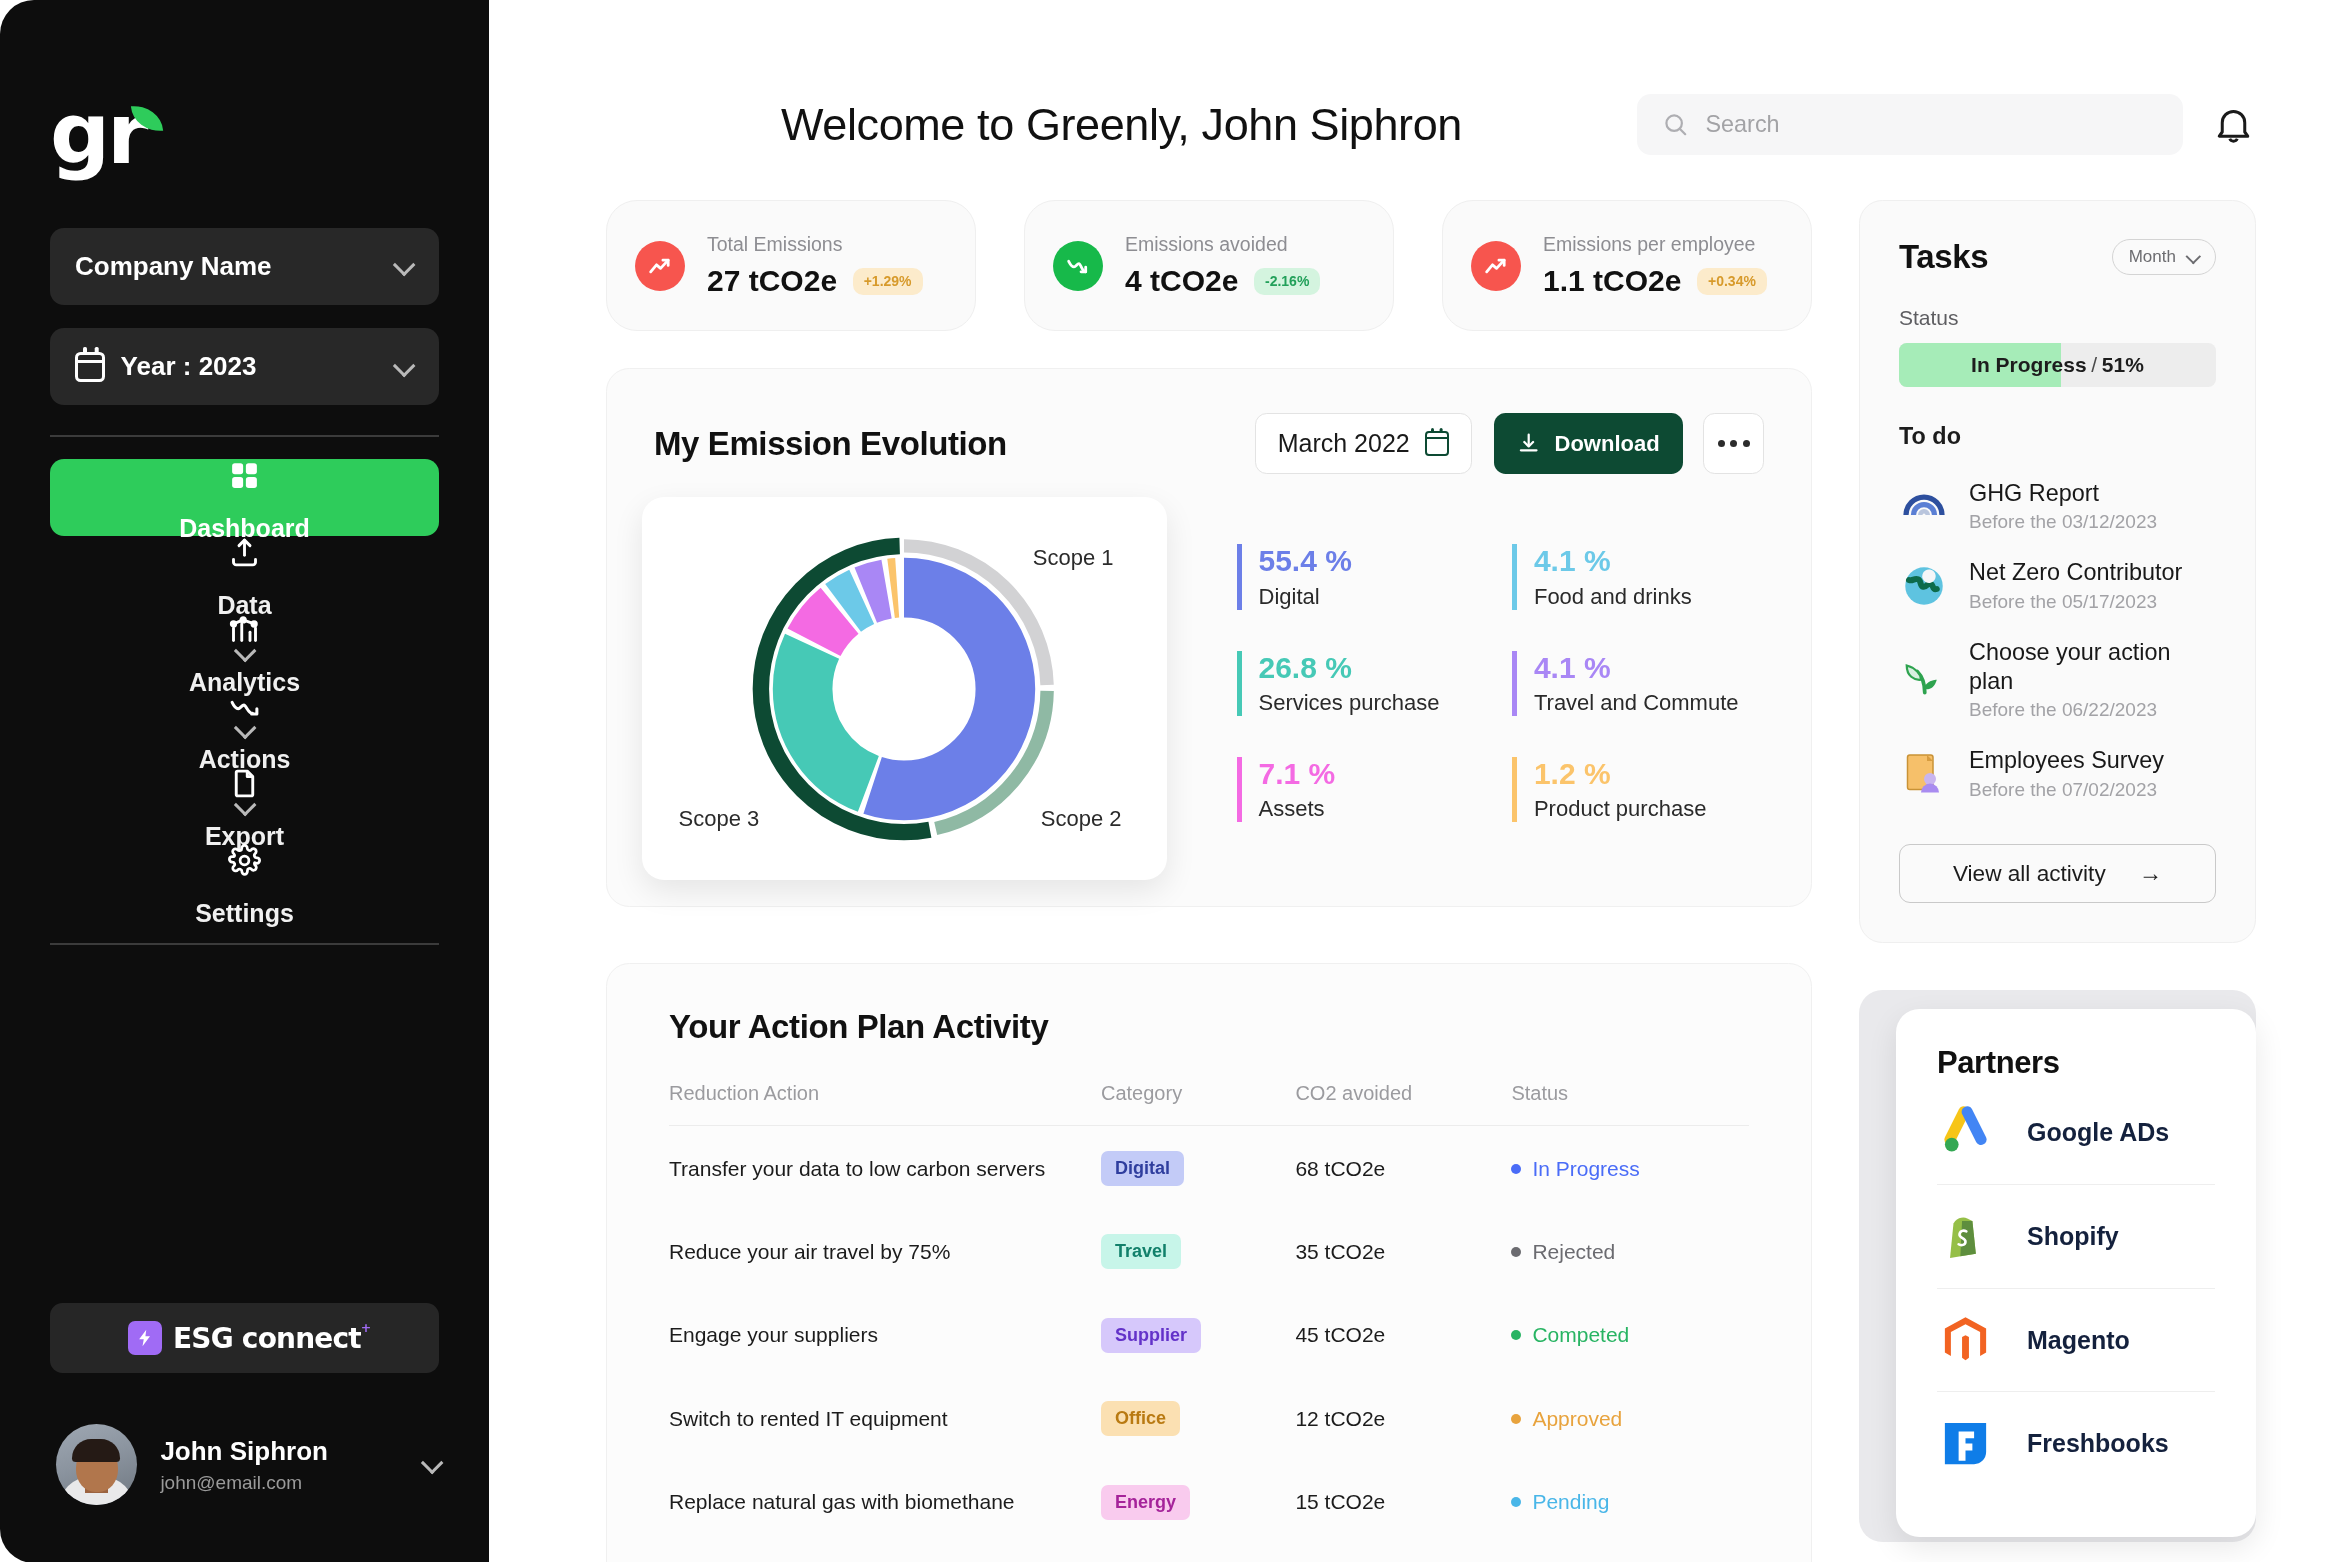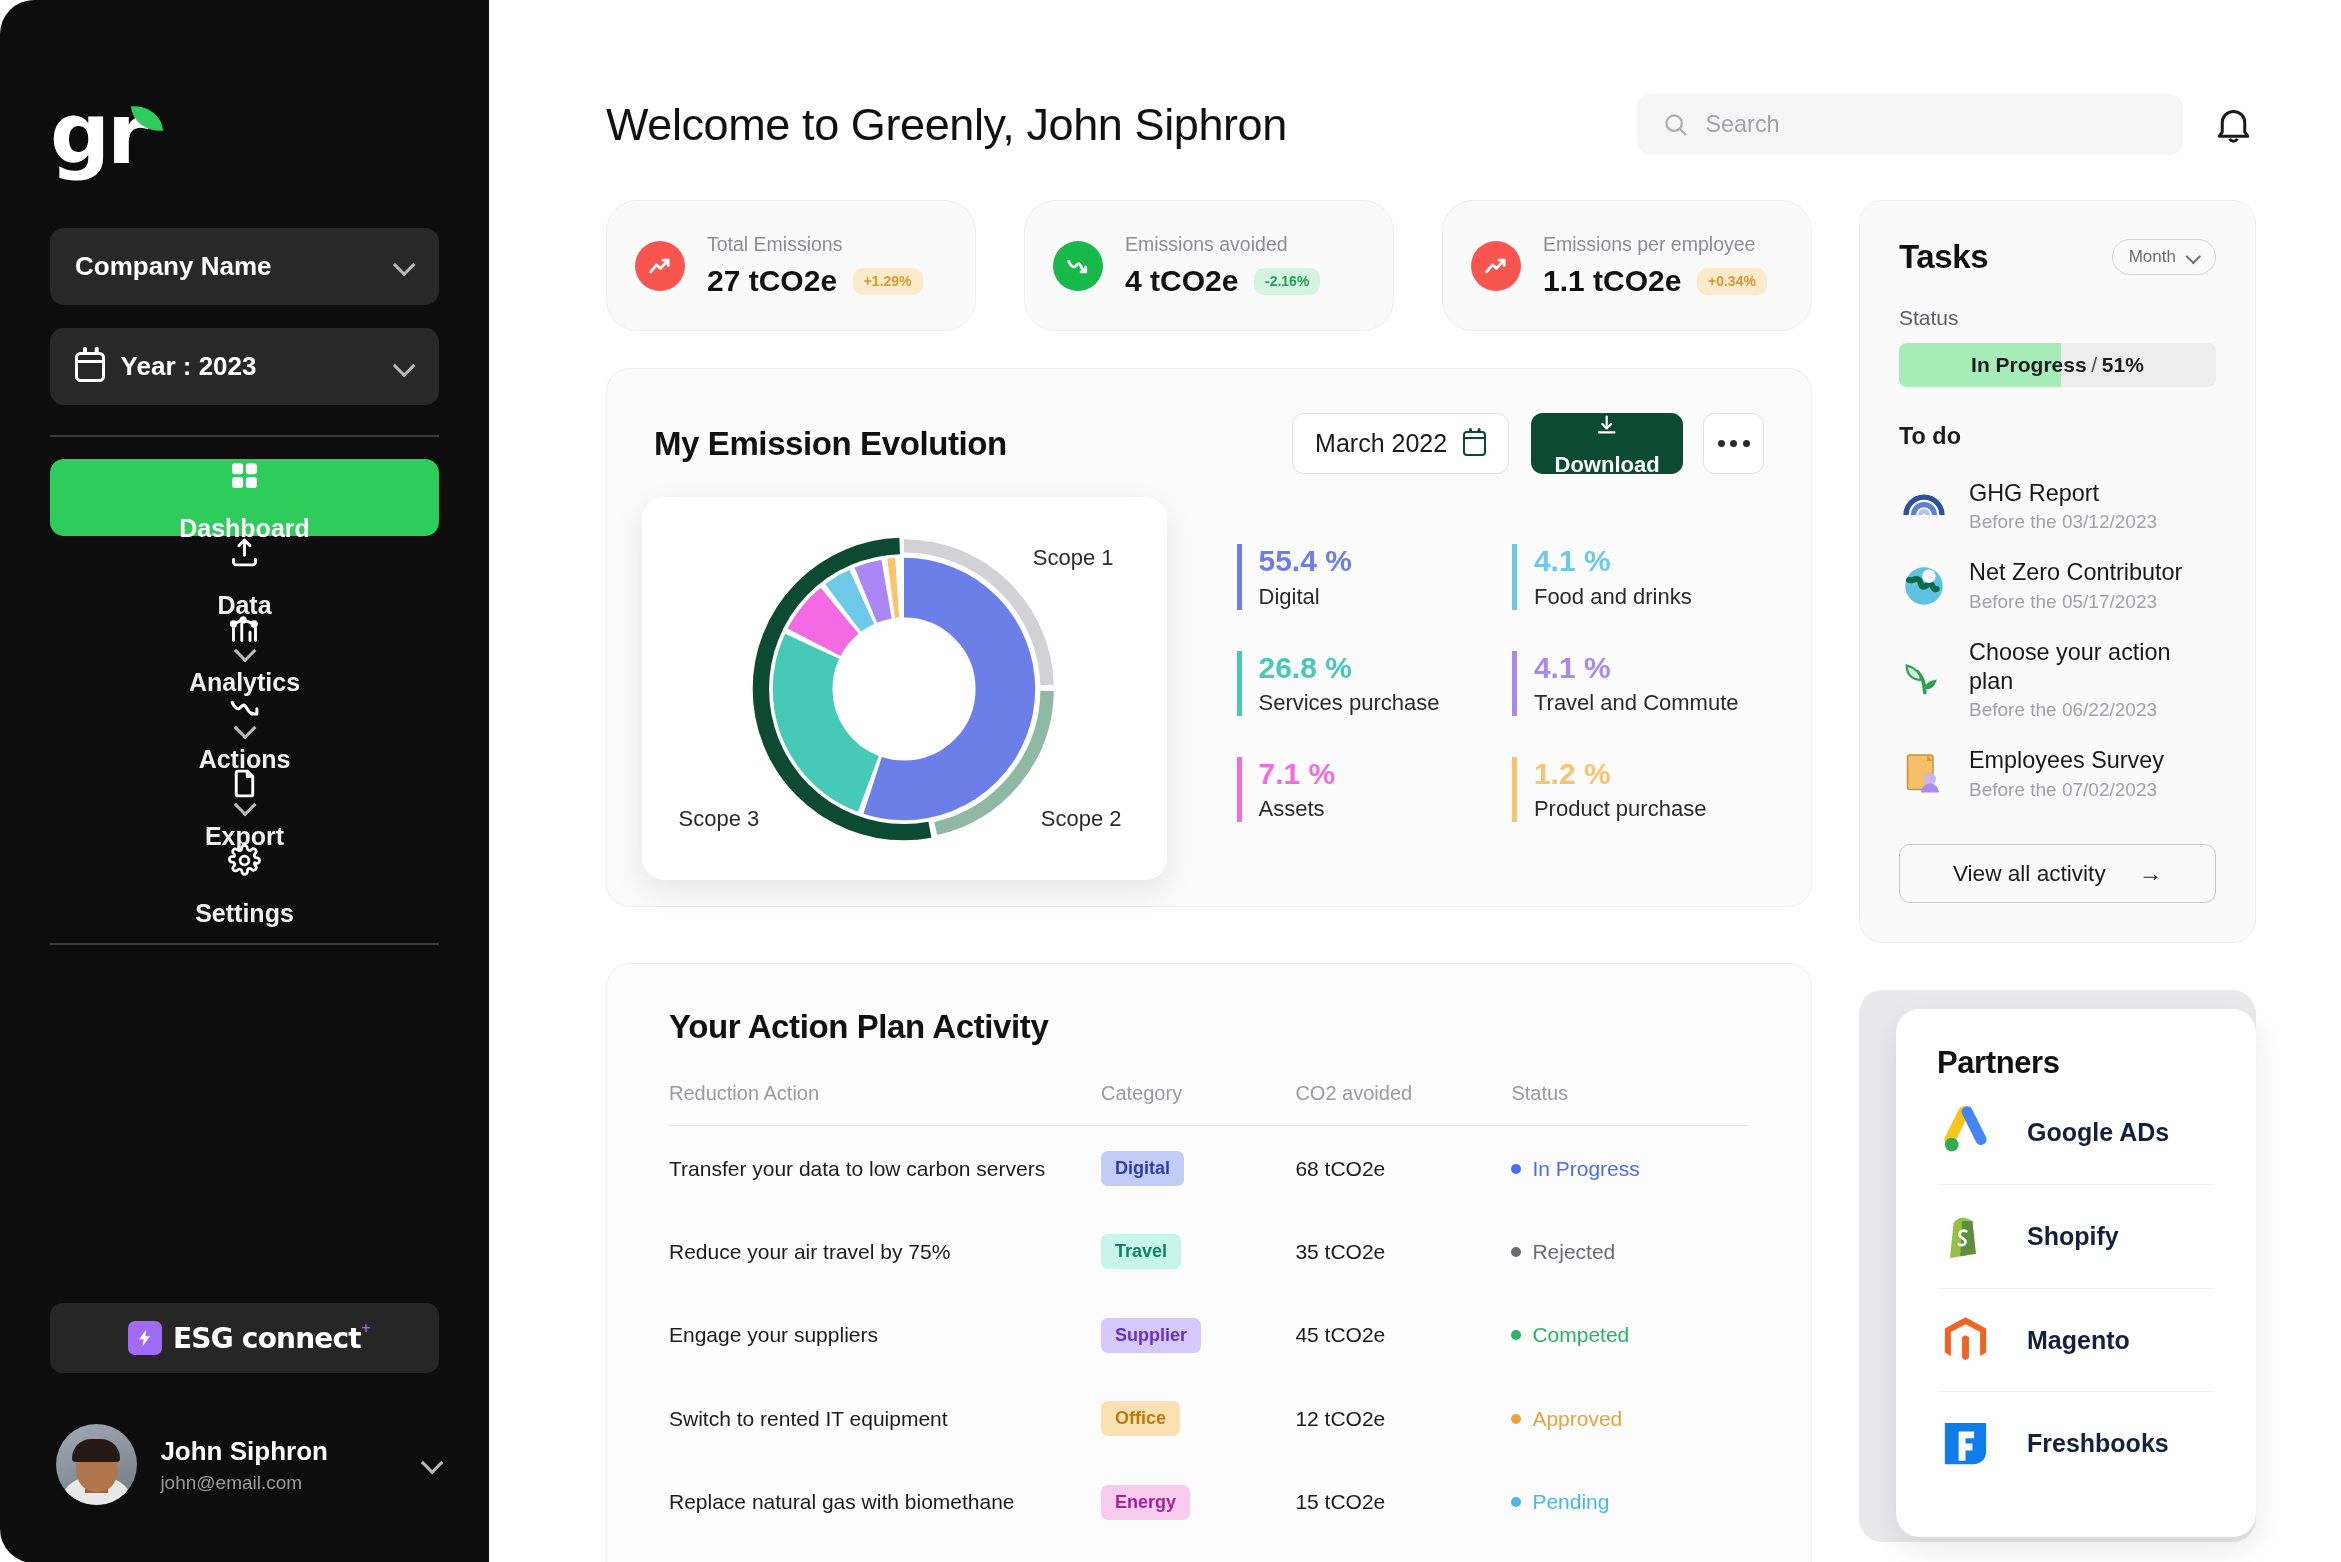--- a/index.html
+++ b/index.html
@@ -177,20 +177,21 @@
   .main-inner {
     position: absolute;
     left: 0; top: 0; right: 0; bottom: 0;
     padding: 94px 86px 0 117px;
   }
 
   .topbar { display: flex; align-items: center; }
   .page-title {
     font-size: 45px; font-weight: 400; color: #111; letter-spacing: -0.4px;
     flex: 1;
+    text-align: center;
   }
   .searchbox {
     width: 546px; height: 61px; background: #f6f6f7;
     border-radius: 14px;
     display: flex; align-items: center; gap: 17px; padding: 0 25px;
   }
   .search-ico { width: 26.5px; height: 26.5px; flex: 0 0 26.5px; }
   .search-ico svg { width: 26.5px; height: 26.5px; }
   .search-input {
     border: none; outline: none; background: transparent;
@@ -249,21 +250,21 @@
     border-radius: 11.7px; display: flex; align-items: center; gap: 15.6px;
     padding: 0 22px; cursor: pointer;
   }
   .date-pill .dtxt { font-size: 25px; color: #1a1a1a; }
   .cal-sm { width: 23.4px; height: 25px; border: 2.3px solid #0d4a33; border-radius: 3.9px; position: relative; }
   .cal-sm::before { content:""; position:absolute; top:-5.5px; left:3.9px; width:3.1px;height:5.5px;background:#0d4a33;border-radius:1.6px;box-shadow:8.6px 0 0 #0d4a33;}
   .cal-sm::after { content:""; position:absolute; top:3.9px; left:0; right:0; height:2.3px; background:#0d4a33;}
   .dl-btn {
     height: 61px; background: #0d4a33; border-radius: 11.7px;
     display: flex; align-items: center; gap: 14px; padding: 0 23.4px;
-    margin-left: 22px; cursor: pointer; flex-direction: column;
+    margin-left: 22px; cursor: pointer;
   }
   .dl-btn .dtxt { font-size: 22px; font-weight: 700; color: #fff; }
   .dl-ico { width: 23.4px; height: 25px; position: relative; }
   .dl-ico svg { width: 23.4px; height: 25px; }
   .dots-btn {
     width: 61px; height: 61px; background: #fff; border: 0.8px solid #e3e3e3;
     border-radius: 11.7px; margin-left: 20px;
     display: flex; align-items: center; justify-content: center; gap: 5.5px; cursor: pointer;
   }
   .dots-btn i { width: 7px; height: 7px; border-radius: 50%; background: #2c2c2c; display:block; }

